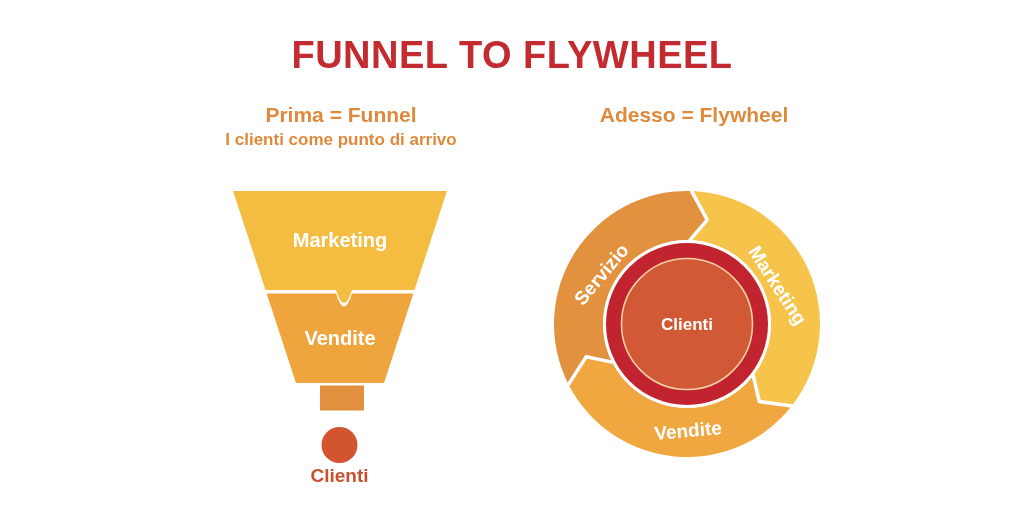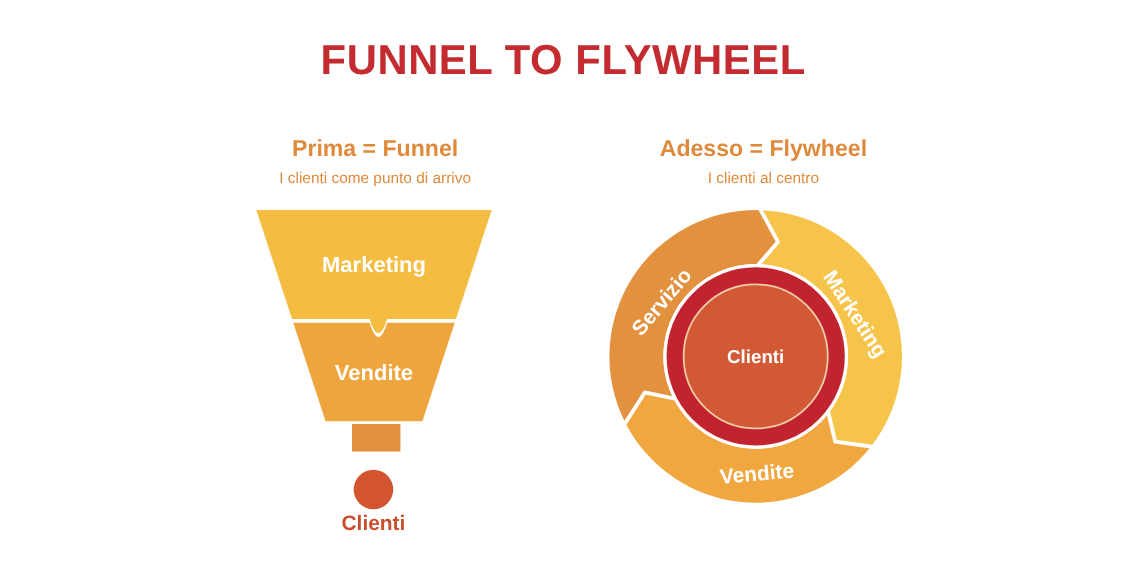--- a/index.html
+++ b/index.html
@@ -20,32 +20,31 @@
     letter-spacing:0.5px;
     color:#C32B30;
     margin:0;
   }
   .panel-head{
     position:absolute;
     top:103px;
     width:370px;
     text-align:center;
     color:#DF8A3B;
-    margin-top:21px;
   }
   .panel-head.left{left:156px;}
   .panel-head.right{left:509px;}
   .panel-heading{
     font-size:21px;
     font-weight:bold;
     line-height:24px;
   }
   .panel-subheading{
-    font-size:14px;
-    font-weight:normal;
+    font-size:17px;
+    font-weight:bold;
     line-height:20px;
     margin-top:3px;
   }
   svg.diagram{
     position:absolute;
     left:0;top:0;
     width:1024px;height:512px;
   }
   .seam{
     fill:none;
@@ -89,21 +88,20 @@
 
   <h1 class="page-title">FUNNEL TO FLYWHEEL</h1>
 
   <div class="panel-head left">
     <div class="panel-heading">Prima = Funnel</div>
     <div class="panel-subheading">I clienti come punto di arrivo</div>
   </div>
 
   <div class="panel-head right">
     <div class="panel-heading">Adesso = Flywheel</div>
-    <div class="panel-subheading">I clienti al centro</div>
   </div>
 
   <svg class="diagram" viewBox="0 0 1024 512">
 
     <g>
       <path d="M 233 191 L 447 191 L 414.5 290 L 352 290 Q 344 316 336 290 L 265.5 290 Z" fill="#F4BC40"></path>
       <path d="M 266.6 293.5 L 336 293.5 Q 344 319.5 352 293.5 L 413.4 293.5 L 384 383 L 296 383 Z" fill="#EFA53D"></path>
       <rect x="320" y="385.5" width="44" height="25" fill="#E2903D"></rect>
       <circle cx="339.5" cy="445" r="18" fill="#D2552F"></circle>
       <text class="funnel-label" x="340" y="247">Marketing</text>

